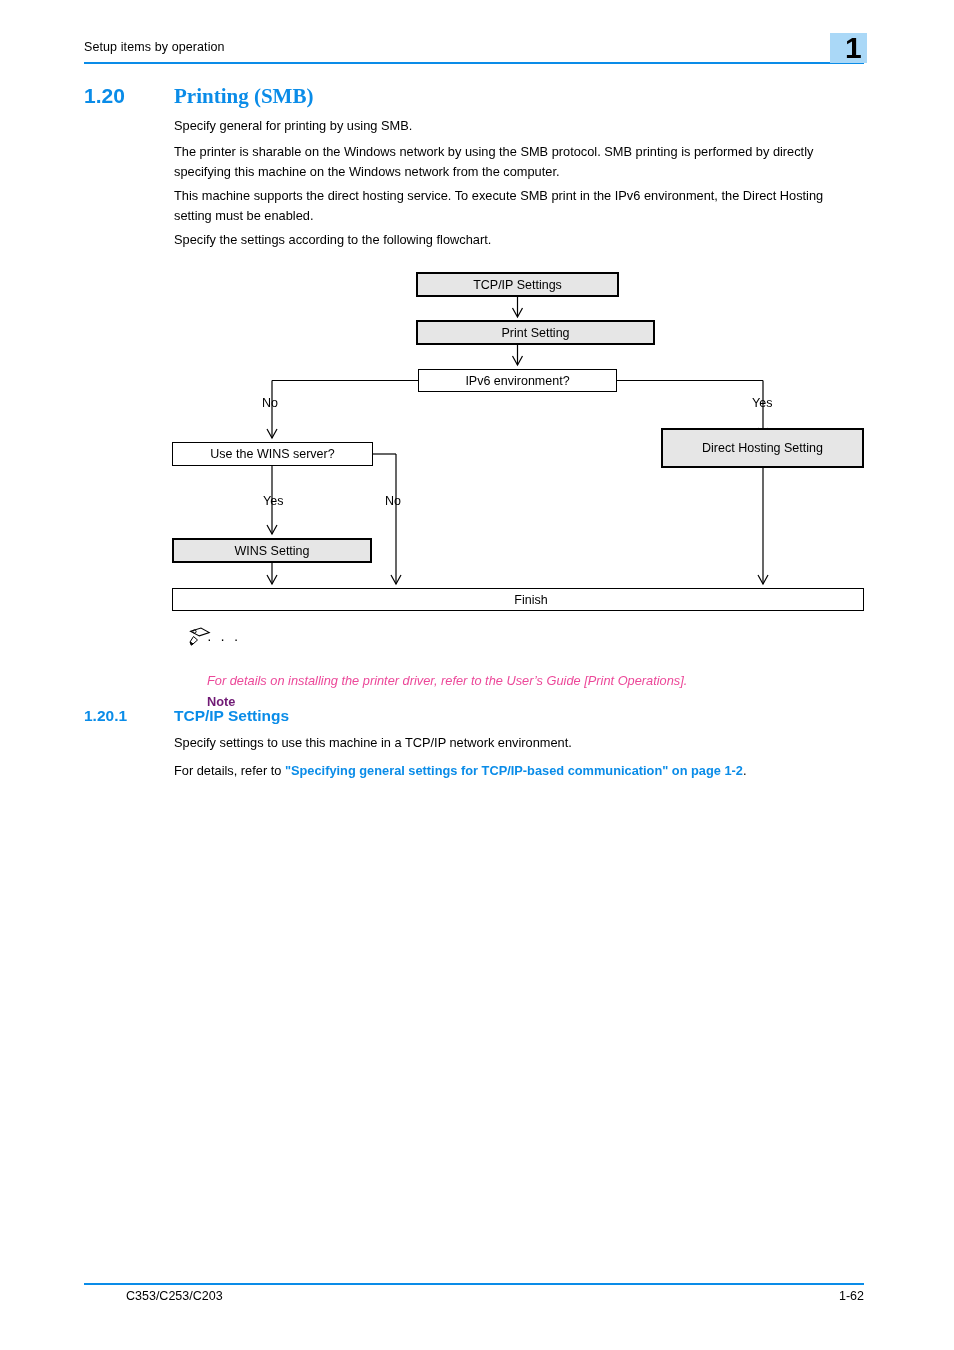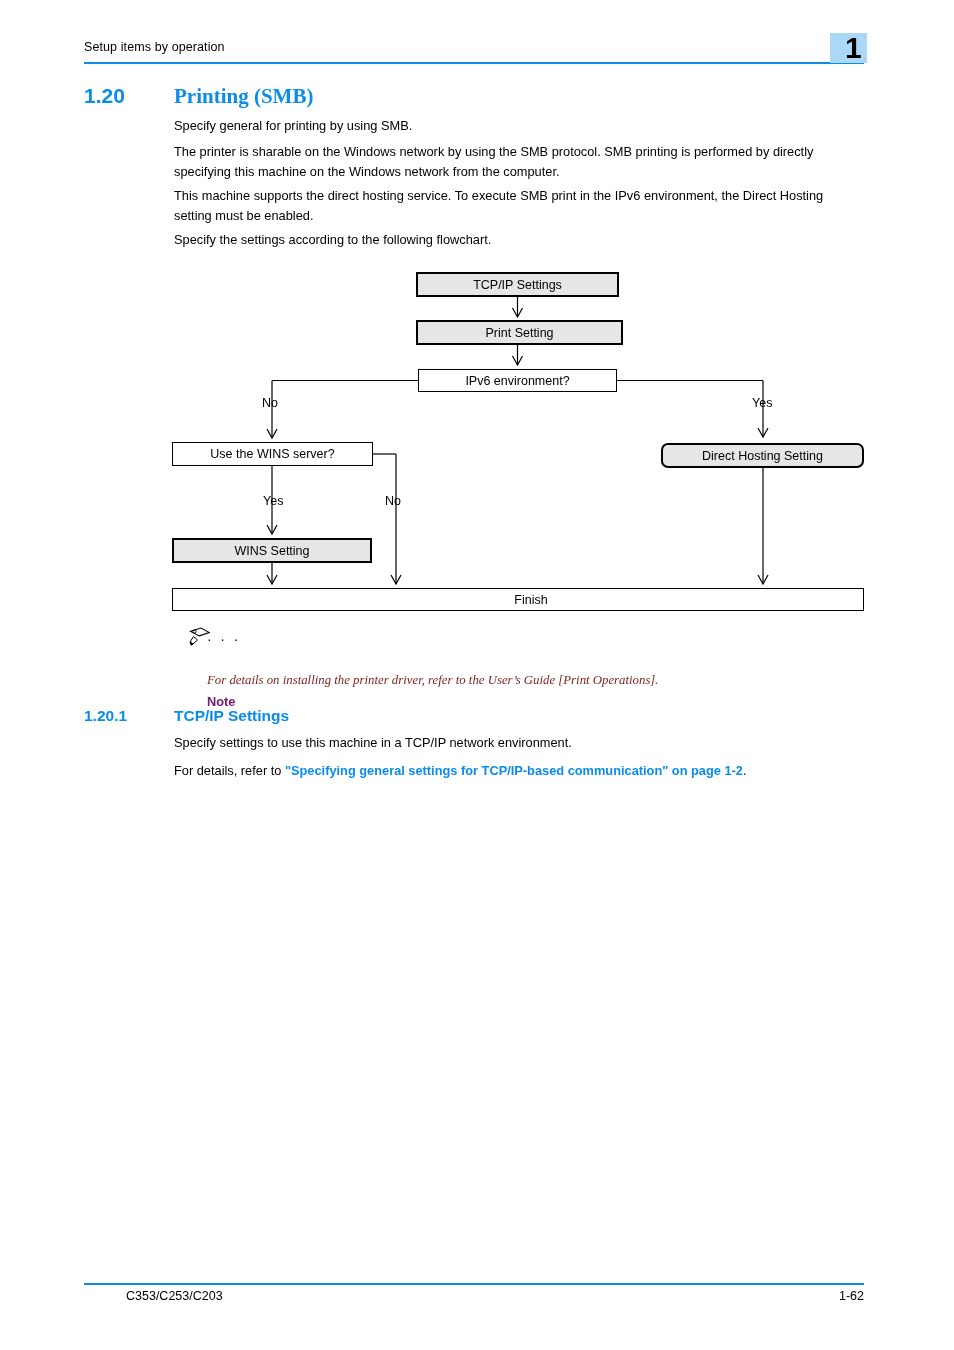--- a/index.html
+++ b/index.html
@@ -185,22 +185,21 @@
     font-size: 12.8px;
     font-weight: bold;
     color: #701a75;
   }
   .note-body {
     position: absolute;
     left: 207px;
     top: 673px;
     font-size: 12.8px;
     font-style: italic;
-    color: #7f1d1d;
-    font-family: Liberation Serif, serif;
+    color: #ec4899;
   }
 
   
   .footer-rule {
     position: absolute;
     left: 84px;
     top: 1283px;
     width: 780px;
     height: 2px;
     background: #0a8ce8;
@@ -275,30 +274,30 @@
       <polyline points="267,525 272,534 277,525"></polyline>
       <polyline points="267,575 272,584 277,575"></polyline>
       <polyline points="391,575 396,584 401,575"></polyline>
       <polyline points="758,575 763,584 768,575"></polyline>
     </g>
   </svg>
 
   <div class="fbox" style="left:416px; top:272px; width:203px; height:25px;">
     <span>TCP/IP Settings</span>
   </div>
-  <div class="fbox" style="left:416px; top:320px; width:207px; height:25px;">
+  <div class="fbox" style="left:416px; top:320px; width:239px; height:25px;">
     <span>Print Setting</span>
   </div>
   <div class="fbox white" style="left:418px; top:369px; width:199px; height:23px;">
     <span>IPv6 environment?</span>
   </div>
   <div class="fbox white" style="left:172px; top:442px; width:201px; height:24px;">
     <span>Use the WINS server?</span>
   </div>
-  <div class="fbox" style="left:661px; top:443px; width:203px; height:25px;border-radius:7px;">
+  <div class="fbox" style="left:661px; top:428px; width:203px; height:40px;">
     <span>Direct Hosting Setting</span>
   </div>
   <div class="fbox" style="left:172px; top:538px; width:200px; height:25px;">
     <span>WINS Setting</span>
   </div>
   <div class="fbox finish" style="left:172px; top:588px; width:692px; height:23px;padding-left:26px;">
     <span>Finish</span>
   </div>
 
   <div class="flabel" style="left:262px; top:396px;">No</div>

